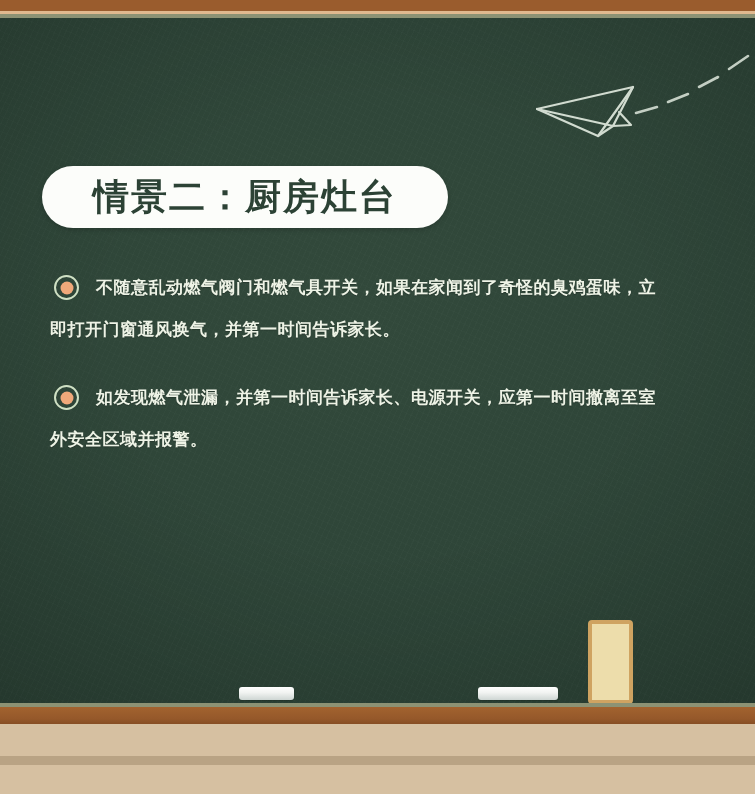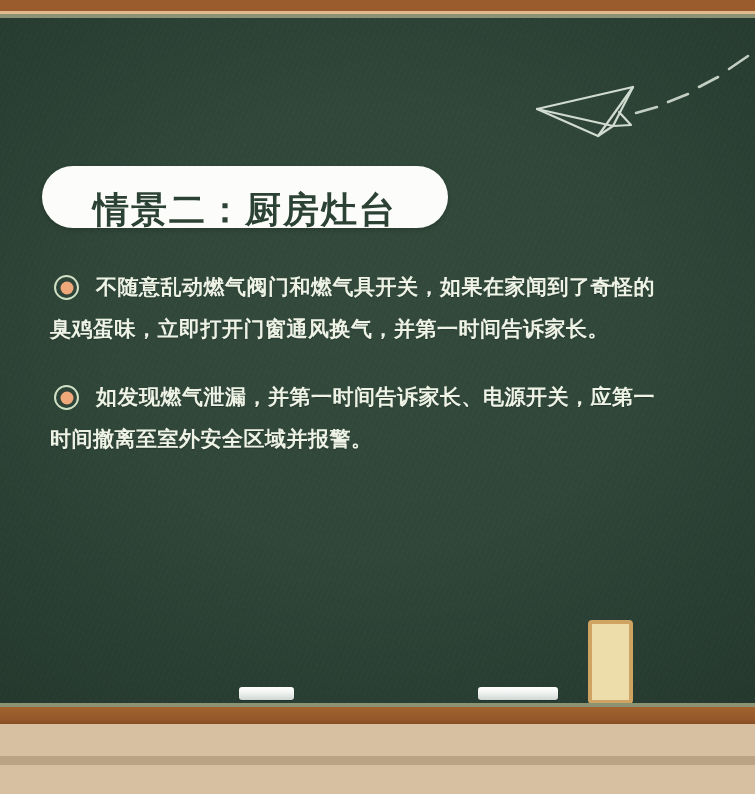--- a/index.html
+++ b/index.html
@@ -65,21 +65,21 @@
 
   
   .title-pill {
     position: absolute;
     left: 42px; top: 166px;
     width: 406px; height: 62px;
     background: #fcfdfa;
     border-radius: 31px;
     box-shadow: 0 2px 5px rgba(0,0,0,0.18);
     display: flex;
-    align-items: flex-end;
+    align-items: center;
     justify-content: center;
   }
   .title-text {
     font-size: 36px;
     font-weight: 700;
     color: #2c4235;
     letter-spacing: 2px;
     line-height: 1;
     white-space: nowrap;
     font-family: "DejaVu Sans", "Liberation Sans", sans-serif;
@@ -87,21 +87,21 @@
 
   
   .body-block {
     position: absolute;
     left: 50px; top: 266px;
     width: 608px;
   }
   .para {
     position: relative;
     color: #eef3e6;
-    font-size: 21px;
+    font-size: 17px;
     line-height: 42px;
     letter-spacing: 0.5px;
     text-indent: 46px;
     font-weight: 600;
     text-shadow: 0 1px 1px rgba(0,0,0,0.22);
     font-family: "DejaVu Sans", "Liberation Sans", sans-serif;
   }
   .para + .para { margin-top: 26px; }
 
   .bullet {

